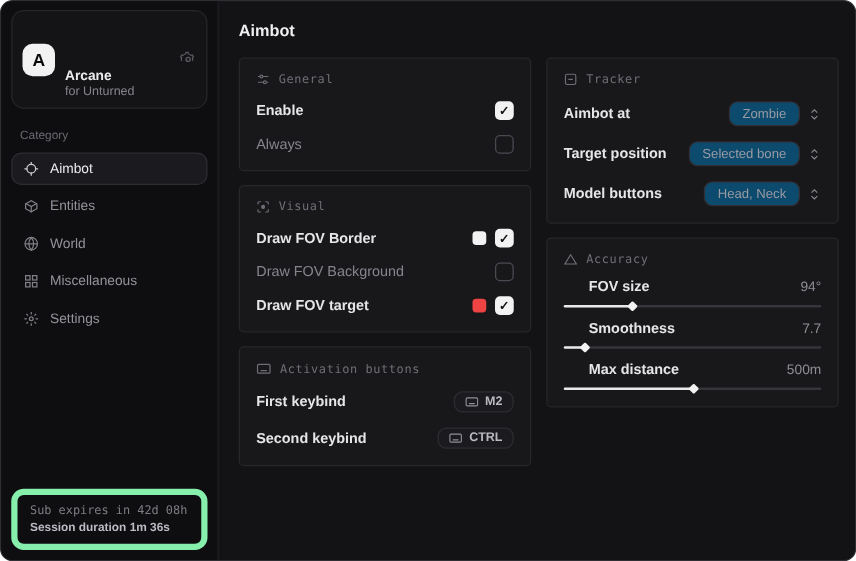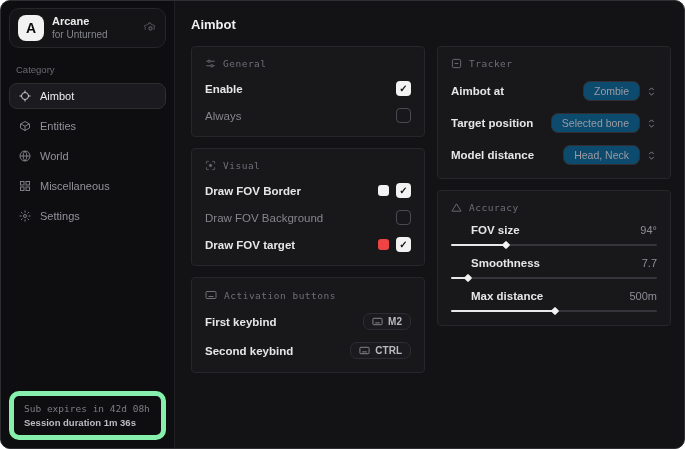--- a/index.html
+++ b/index.html
@@ -17,21 +17,21 @@
   .brand-card {
     margin:7px 8px 0 8px; padding:6px 8px; border:1px solid #26262b;
     border-radius:10px; background:#141417; display:flex; align-items:center; gap:8px;
   }
   .logo {
     width:26px; height:26px; border-radius:8px; background:#f2f2f2;
     color:#0b0b0d; font-weight:bold; font-size:14px;
     display:flex; align-items:center; justify-content:center;
   }
   .brand-text { display:flex; flex-direction:column; line-height:1.2; flex:1; }
-  .brand-title { color:#ececee; font-size:11px; font-weight:bold; }
+  .brand-title { color:#ececee; font-size:11px; font-weight:bold;margin-top:40px; }
   .brand-sub { color:#84848c; font-size:10px; }
   .brand-gear { color:#5a5a62; display:flex; }
   .category-label { color:#6a6a72; font-size:9.5px; margin:16px 0 8px 15px; }
   .nav { display:flex; flex-direction:column; gap:4px; padding:0 8px; }
   .nav-item {
     display:flex; align-items:center; gap:9px; height:26px; padding:0 9px;
     border-radius:8px; border:1px solid transparent;
     color:#93939b; font-size:11px; cursor:pointer;
   }
   .nav-item.selected { background:#1b1b1f; border-color:#2d2d33; color:#ececee; }
@@ -313,21 +313,21 @@
             <span class="select-wrap">
               <span class="select-pill">Selected bone</span>
               <span class="unfold">
                 <svg width="11" height="11" viewBox="0 0 24 24" fill="none" stroke="currentColor" stroke-width="2">
                     <path d="M7 9l5-5 5 5M7 15l5 5 5-5"></path>
                   </svg>
               </span>
             </span>
           </div>
           <div class="row">
-            <span class="row-label">Model distance</span>
+            <span class="row-label">Model buttons</span>
             <span class="select-wrap">
               <span class="select-pill">Head, Neck</span>
               <span class="unfold">
                 <svg width="11" height="11" viewBox="0 0 24 24" fill="none" stroke="currentColor" stroke-width="2">
                     <path d="M7 9l5-5 5 5M7 15l5 5 5-5"></path>
                   </svg>
               </span>
             </span>
           </div>
         </div>

